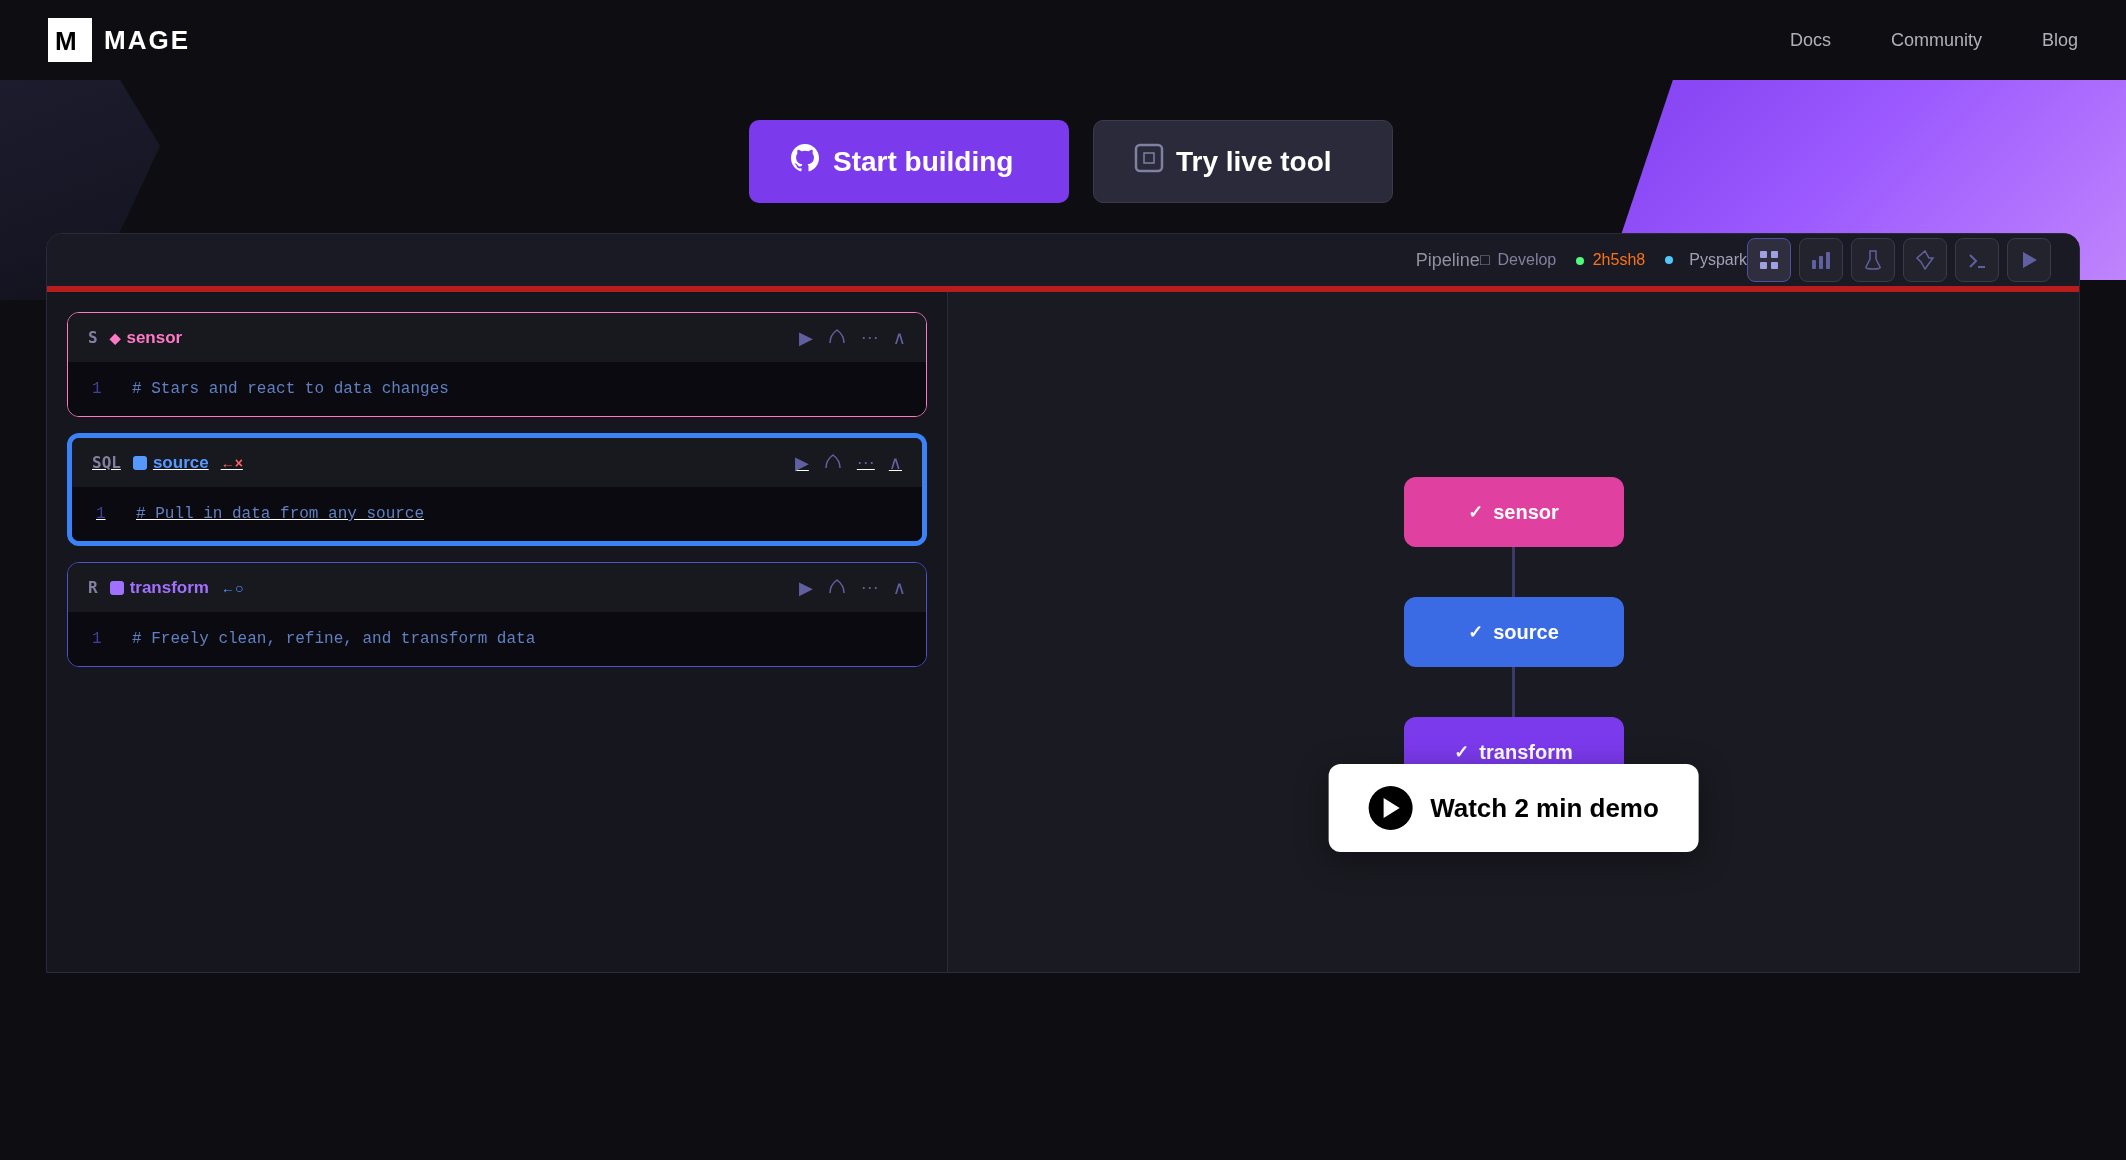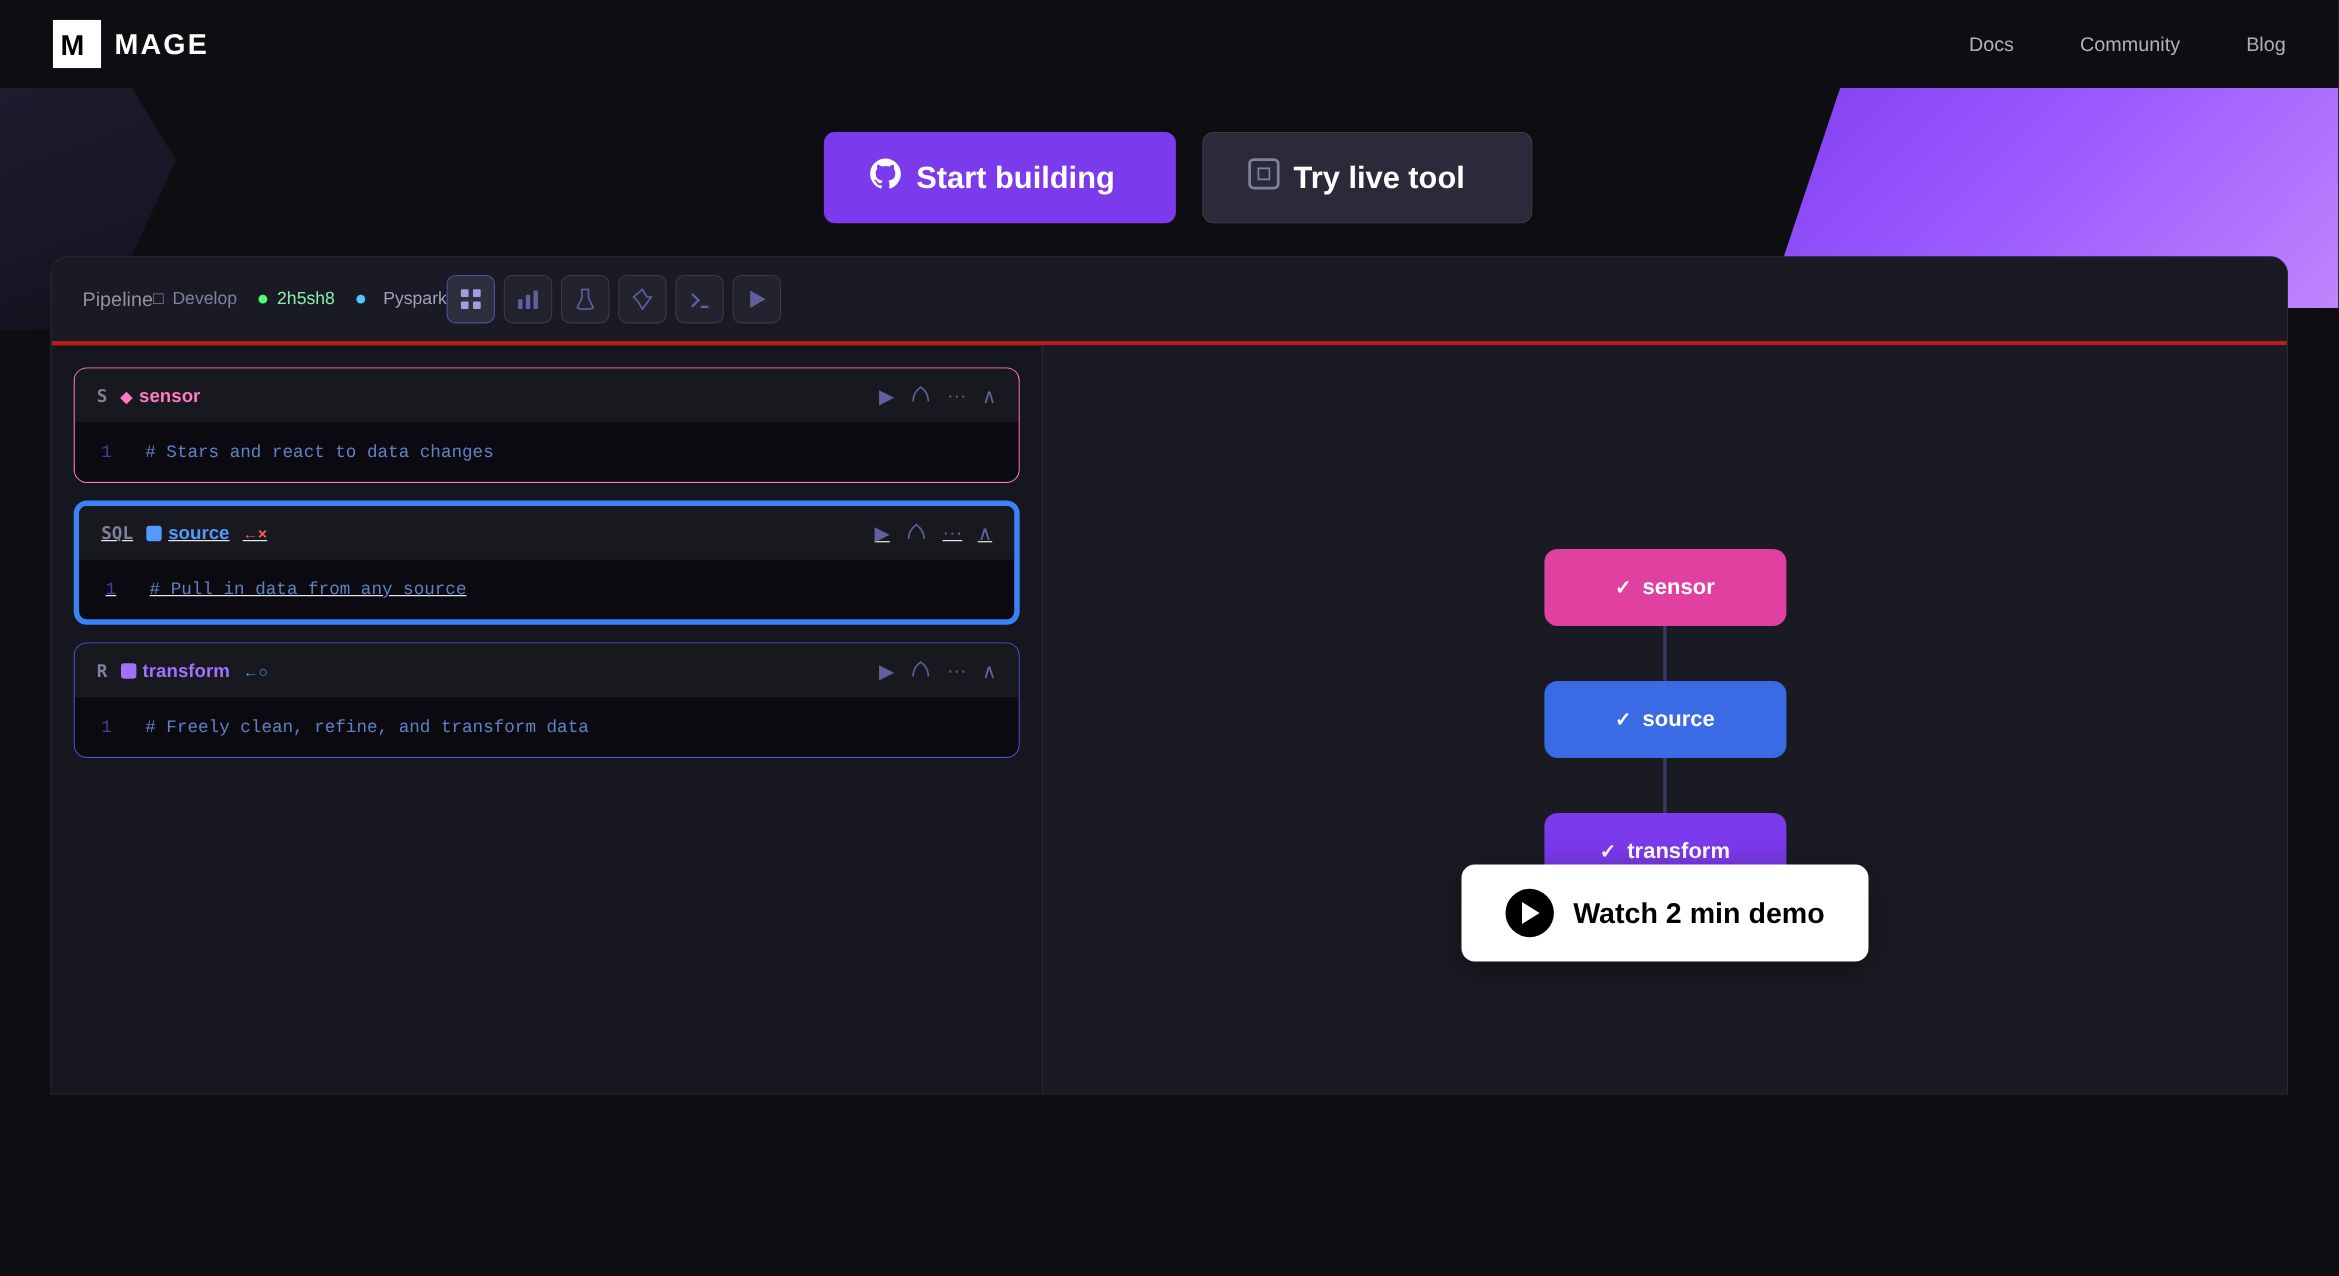--- a/index.html
+++ b/index.html
@@ -144,24 +144,24 @@
       z-index: 5;
       margin: 0 46px;
       background: #16161e;
       border-radius: 16px 16px 0 0;
       border: 1px solid #2a2a3a;
       overflow: hidden;
     }
     .pipeline-header {
       display: flex;
       align-items: center;
-      justify-content: flex-start;
-      padding: 16px 28px;
+      justify-content: flex-end;
+      padding: 4px 28px;
       background: #1a1a24;
-      border-bottom: 4px solid #b91c1c;
+      border-bottom: 6px solid #b91c1c;
     }
     .pipeline-title {
       font-size: 18px;
       color: #9090a0;
       font-weight: 500;
     }
     .pipeline-meta {
       display: flex;
       align-items: center;
       gap: 20px;
@@ -179,21 +179,21 @@
     }
     .pipeline-dot {
       width: 8px;
       height: 8px;
       border-radius: 50%;
       background: #50fa7b;
       display: inline-block;
       margin-right: 4px;
     }
     .pipeline-hash {
-      color: #86efac;
+      color: #f97316;
       font-size: 16px;
     }
     .pipeline-env {
       display: flex;
       align-items: center;
       gap: 16px;
       color: #a0a0b8;
       font-size: 16px;
     }
     .env-dot {

